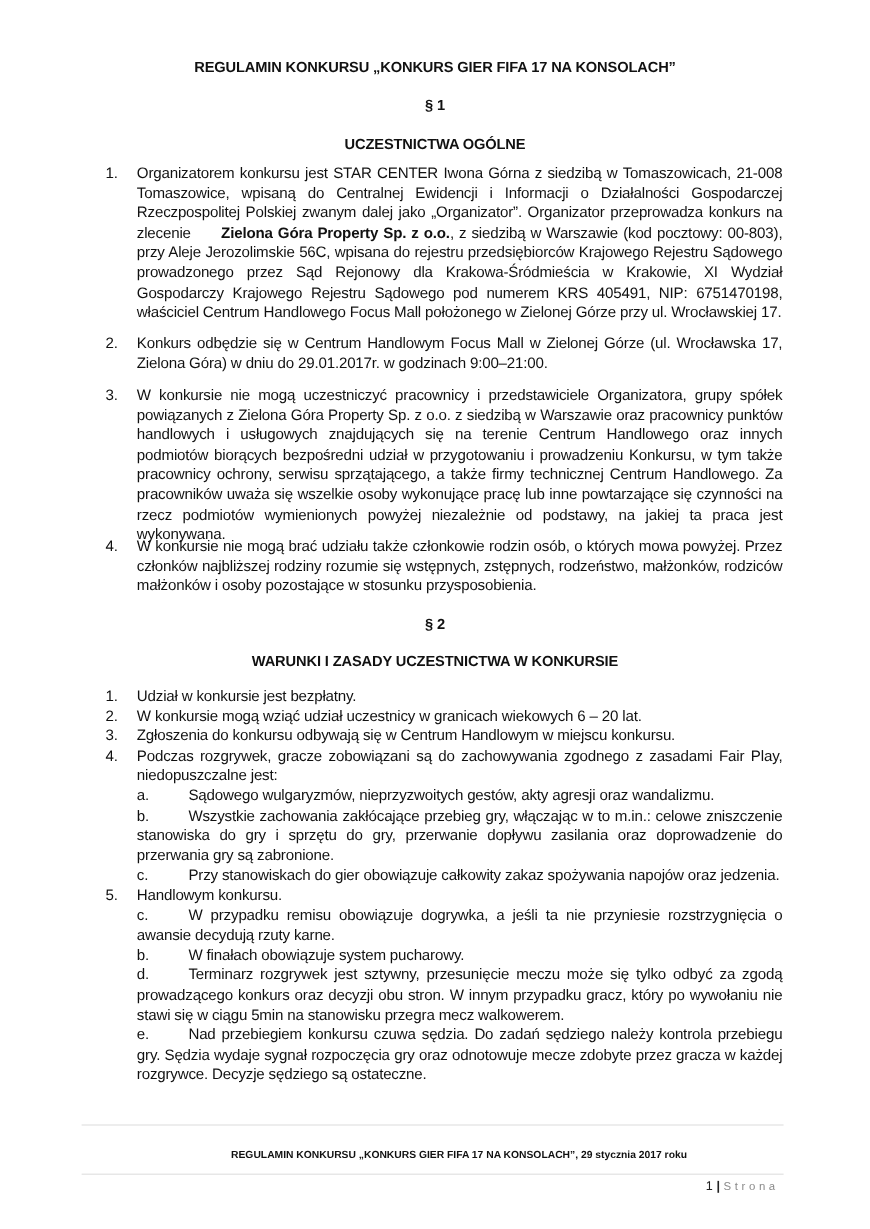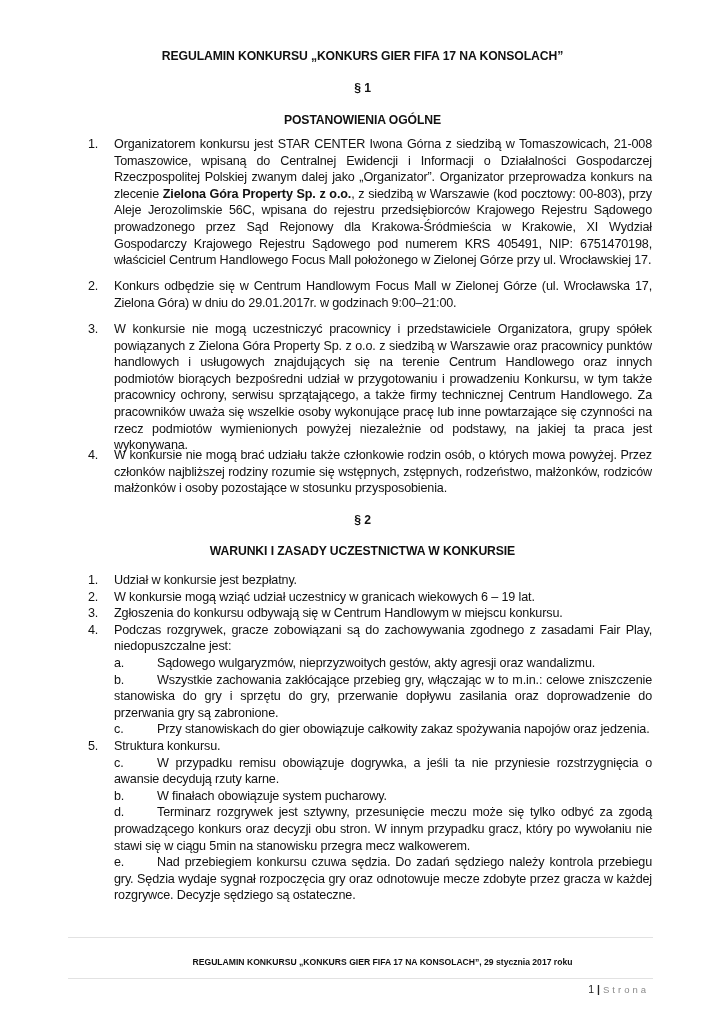--- a/index.html
+++ b/index.html
@@ -8,36 +8,36 @@
   .page { position: absolute; left: 0; top: 0; width: 725px; height: 772px; }
   .center-bold { position: absolute; left: 0; width: 725px; text-align: center;
                  font-weight: bold; font-size: 12.2px; letter-spacing: -0.1px; }
   .block { position: absolute; left: 88px; width: 564px; font-size: 12.6px;
            line-height: 16.6px; letter-spacing: -0.15px; }
   .item { position: relative; padding-left: 26px; text-align: justify; text-align-last: left; }
   .item .num { position: absolute; left: 0; top: 0; }
   .sub { position: relative; text-align: justify; text-align-last: left; padding-left: 26px; }
   .sub .letter { display: inline-block; width: 43px; }
   .tight .item { margin-bottom: 0; }
-  b { font-weight: bold; }
+  b { font-weight: bold; margin-left: 21px; }
   .footer-line { position: absolute; left: 68px; width: 585px; height: 1px; background: #e2e2e2; }
   .footer-text { position: absolute; left: 0; width: 725px; top: 957px; text-align: center;
                  font-size: 8.6px; font-weight: bold; padding-left: 40px; box-sizing: border-box; }
   .page-num { position: absolute; right: 76px; top: 983px; font-size: 10.5px; color: #222; }
   .page-num .sep { font-weight: bold; margin: 0 3px; }
   .page-num .strona { color: #8a8a8a; letter-spacing: 3px; font-size: 9.5px; text-align: right; }
 </style>
 </head>
 <body>
 
 <div class="page">
 
   <div class="center-bold" style="top:49px;">REGULAMIN KONKURSU „KONKURS GIER FIFA 17 NA KONSOLACH”</div>
   <div class="center-bold" style="top:81px;">§ 1</div>
-  <div class="center-bold" style="top:113px;">POSTANOWIENIA OGÓLNE</div>
+  <div class="center-bold" style="top:113px;">UCZESTNICTWA OGÓLNE</div>
 
   <div class="block" style="top:136px;">
     <div class="item">
       <span class="num">1.</span>
       <span>Organizatorem konkursu jest STAR CENTER Iwona Górna z siedzibą w Tomaszowicach, 21-008 Tomaszowice, wpisaną do Centralnej Ewidencji i Informacji o Działalności Gospodarczej Rzeczpospolitej Polskiej zwanym dalej jako „Organizator”. Organizator przeprowadza konkurs na zlecenie </span><b>Zielona Góra Property Sp. z o.o.</b><span>, z siedzibą w Warszawie (kod pocztowy: 00-803), przy Aleje Jerozolimskie 56C, wpisana do rejestru przedsiębiorców Krajowego Rejestru Sądowego prowadzonego przez Sąd Rejonowy dla Krakowa-Śródmieścia w Krakowie, XI Wydział Gospodarczy Krajowego Rejestru Sądowego pod numerem KRS 405491, NIP: 6751470198, właściciel Centrum Handlowego Focus Mall położonego w Zielonej Górze przy ul. Wrocławskiej 17.</span>
     </div>
   </div>
 
   <div class="block" style="top:278px;">
     <div class="item">
@@ -63,42 +63,42 @@
   <div class="center-bold" style="top:513px;">§ 2</div>
   <div class="center-bold" style="top:544px;">WARUNKI I ZASADY UCZESTNICTWA W KONKURSIE</div>
 
   <div class="block tight" style="top:572px;">
     <div class="item">
       <span class="num">1.</span>
       <span>Udział w konkursie jest bezpłatny.</span>
     </div>
     <div class="item">
       <span class="num">2.</span>
-      <span>W konkursie mogą wziąć udział uczestnicy w granicach wiekowych 6 – 19 lat.</span>
+      <span>W konkursie mogą wziąć udział uczestnicy w granicach wiekowych 6 – 20 lat.</span>
     </div>
     <div class="item">
       <span class="num">3.</span>
       <span>Zgłoszenia do konkursu odbywają się w Centrum Handlowym w miejscu konkursu.</span>
     </div>
     <div class="item">
       <span class="num">4.</span>
       <span>Podczas rozgrywek, gracze zobowiązani są do zachowywania zgodnego z zasadami Fair Play, niedopuszczalne jest:</span>
     </div>
     <div class="sub">
       <span class="letter">a.</span><span>Sądowego wulgaryzmów, nieprzyzwoitych gestów, akty agresji oraz wandalizmu.</span>
     </div>
     <div class="sub">
       <span class="letter">b.</span><span>Wszystkie zachowania zakłócające przebieg gry, włączając w to m.in.: celowe zniszczenie stanowiska do gry i sprzętu do gry, przerwanie dopływu zasilania oraz doprowadzenie do przerwania gry są zabronione.</span>
     </div>
     <div class="sub">
       <span class="letter">c.</span><span>Przy stanowiskach do gier obowiązuje całkowity zakaz spożywania napojów oraz jedzenia.</span>
     </div>
     <div class="item">
       <span class="num">5.</span>
-      <span>Struktura konkursu.</span>
+      <span>Handlowym konkursu.</span>
     </div>
     <div class="sub">
       <span class="letter">c.</span><span>W przypadku remisu obowiązuje dogrywka, a jeśli ta nie przyniesie rozstrzygnięcia o awansie decydują rzuty karne.</span>
     </div>
     <div class="sub">
       <span class="letter">b.</span><span>W finałach obowiązuje system pucharowy.</span>
     </div>
     <div class="sub">
       <span class="letter">d.</span><span>Terminarz rozgrywek jest sztywny, przesunięcie meczu może się tylko odbyć za zgodą prowadzącego konkurs oraz decyzji obu stron. W innym przypadku gracz, który po wywołaniu nie stawi się w ciągu 5min na stanowisku przegra mecz walkowerem.</span>
     </div>

